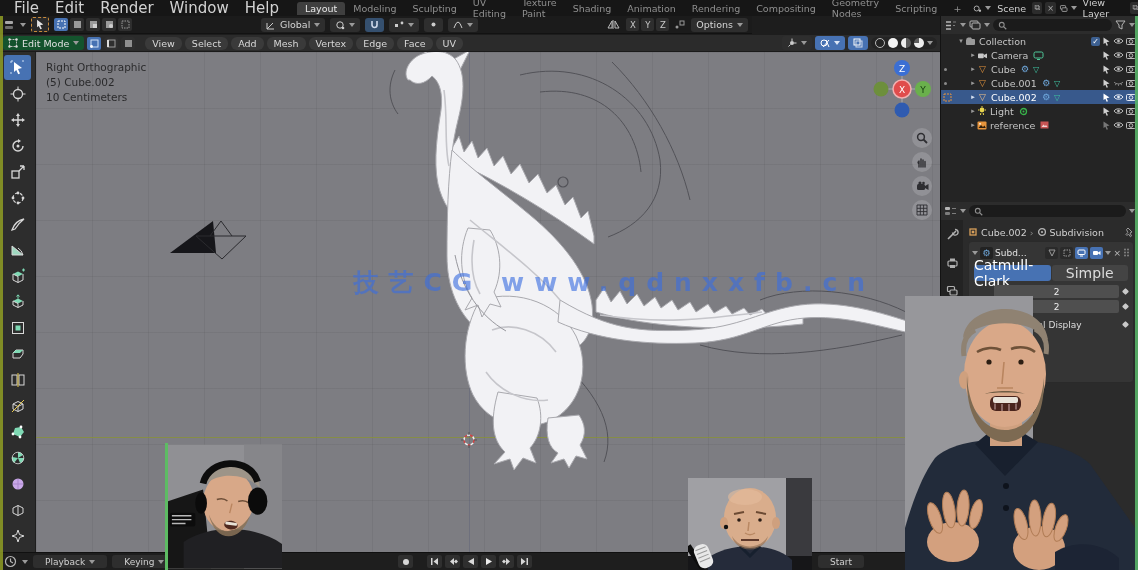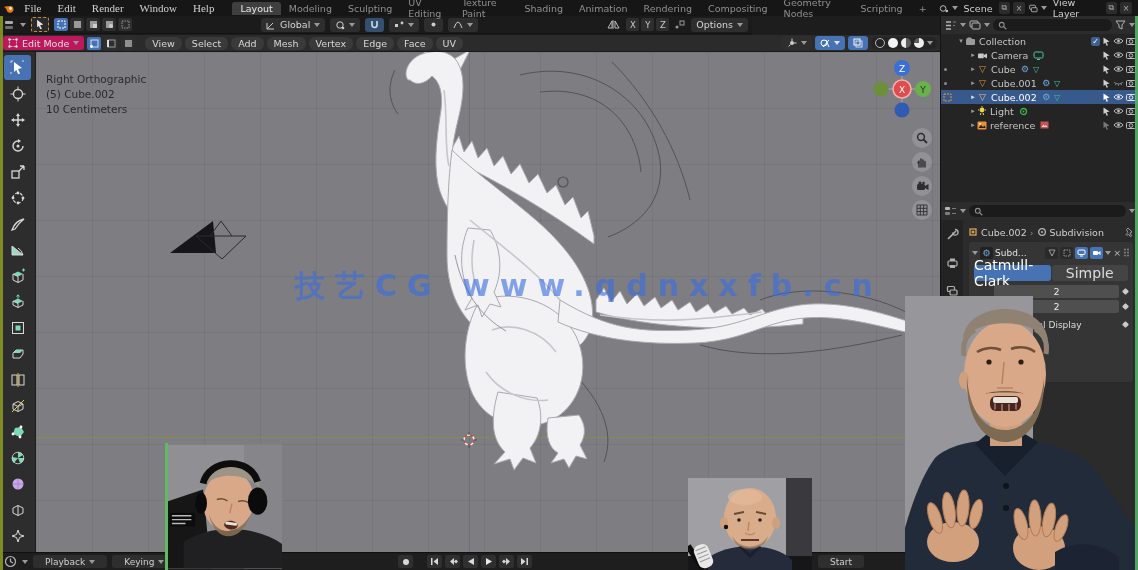--- a/index.html
+++ b/index.html
@@ -5,21 +5,21 @@
   * { margin:0; padding:0; box-sizing:border-box; }
   html,body { width:1138px; height:570px; }
   body { position:relative; background:#1d1d1d; font-family:"DejaVu Sans",sans-serif;
          color:#c9c9c9; overflow:hidden; font-size:10px; }
   .abs { position:absolute; }
   svg { display:block; }
 
   
   #topbar { left:0; top:0; width:1138px; height:16px; background:#161616;
             display:flex; align-items:center; padding:0 4px; gap:4px; z-index:30; }
-  #topbar .menu { padding:0 6px; color:#d2d2d2; font-size:11px;font-family:Liberation Serif, serif; }
+  #topbar .menu { padding:0 6px; color:#d2d2d2; font-size:15px; }
   #tabs { display:flex; align-items:center; margin-left:8px; }
   .tab { padding:1px 8px; font-size:9.5px; color:#8f8f8f; border-radius:3px 3px 0 0; }
   .tab.active { background:#3f3f3f; color:#e8e8e8; }
   #topbar-right { margin-left:auto; display:flex; align-items:center; gap:3px; padding-right:2px; }
   .mini-icon { width:11px; height:11px; }
   .chev { width:0; height:0; border-left:3px solid transparent; border-right:3px solid transparent;
           border-top:4px solid #9a9a9a; display:inline-block; }
   .tb-label { color:#cfcfcf; font-size:9.5px; padding:0 3px; }
   .tb-btn { width:13px; height:12px; background:#2c2c2c; border-radius:2px; display:flex;
             align-items:center; justify-content:center; color:#aaa; font-size:8px; }
@@ -34,42 +34,42 @@
              align-items:center; justify-content:center; }
   .selmode.on { background:#4772b3; }
   .chip { background:#2e2e2e; border-radius:3px; height:14px; display:flex; align-items:center;
           gap:4px; padding:0 5px; color:#d5d5d5; font-size:9.5px; }
   .axisbtn { width:13px; height:13px; background:#2e2e2e; border-radius:2px; color:#c8c8c8;
              font-size:8.5px; display:flex; align-items:center; justify-content:center; }
 
   
   #row3 { left:0; top:35px; width:940px; height:17px; background:#2b2b2b;
           border-bottom:1px solid #1a1a1a; display:flex; align-items:center; padding:0 3px; gap:3px; z-index:25; }
-  .mode-chip { background:#be185d; border-radius:3px; height:14px; display:flex; align-items:center;
+  .mode-chip { background:#14532d; border-radius:3px; height:14px; display:flex; align-items:center;
                gap:4px; padding:0 5px; color:#e0e0e0; font-size:9.5px; }
   .hmenu { background:#3a3a3a; border-radius:6px; padding:1px 7px; font-size:9.5px; color:#d8d8d8; }
   .shade-pill { display:flex; align-items:center; background:#242424; border-radius:7px; padding:1px 4px; gap:3px; }
   .sph { width:10px; height:10px; border-radius:50%; }
 
   
   #ltoolbar { left:0; top:52px; width:36px; height:500px; background:#2d2d2d;
               border-right:1px solid #1e1e1e; z-index:20; display:flex; flex-direction:column;
               align-items:center; padding-top:3px; gap:1px; }
   .tbtn { width:27px; height:25px; border-radius:3px; display:flex; align-items:center; justify-content:center; }
   .tbtn.active { background:#4772b3; }
 
   
   #viewport { left:36px; top:52px; width:904px; height:500px; background:#7d7d82;
       background-image:
         repeating-linear-gradient(to right, rgba(0,0,0,0.055) 0 1px, transparent 1px 56px),
         repeating-linear-gradient(to bottom, rgba(0,0,0,0.055) 0 1px, transparent 1px 56px); }
-  #vp-overlay-text { left:46px; top:60px; color:rgba(28,28,30,.88); font-size:10.5px; line-height:15px; z-index:5;margin-top:12px; }
+  #vp-overlay-text { left:46px; top:60px; color:rgba(28,28,30,.88); font-size:10.5px; line-height:15px; z-index:5; }
   #axis-y-line { left:36px; top:437px; width:904px; height:1px; background:rgba(140,150,40,.65); z-index:2; }
   #axis-z-line { left:469px; top:52px; width:1px; height:500px; background:rgba(60,70,110,.22); z-index:2; }
-  #watermark { left:295px; top:266px; width:580px; text-align:center; font-size:30px; font-weight:bold;
+  #watermark { left:295px; top:266px; width:580px; text-align:right; font-size:25px; font-weight:bold;
                letter-spacing:10px; color:rgba(58,109,224,.62); z-index:8; white-space:nowrap; }
   #gizmo { left:869px; top:56px; z-index:6; }
   .navball { position:absolute; width:20px; height:20px; border-radius:50%;
              background:rgba(255,255,255,.16); display:flex; align-items:center; justify-content:center; z-index:6; }
 
   
   #outliner { left:940px; top:16px; width:198px; height:186px; background:#242424; z-index:24;
               border-left:1px solid #131313; }
   #outliner-header { display:flex; align-items:center; height:18px; background:#2c2c2c; padding:0 3px; gap:3px; }
   .search-pill { flex:1; height:12px; background:#1b1b1b; border-radius:7px; display:flex;

